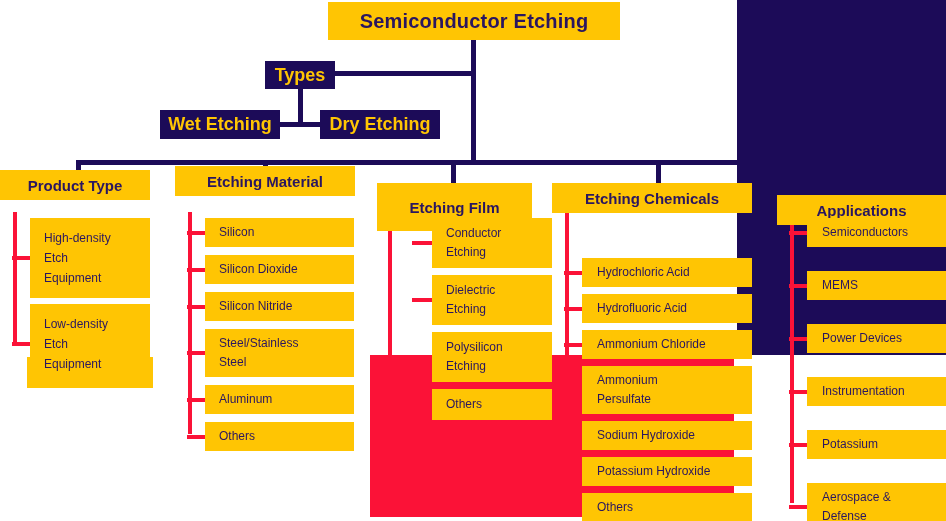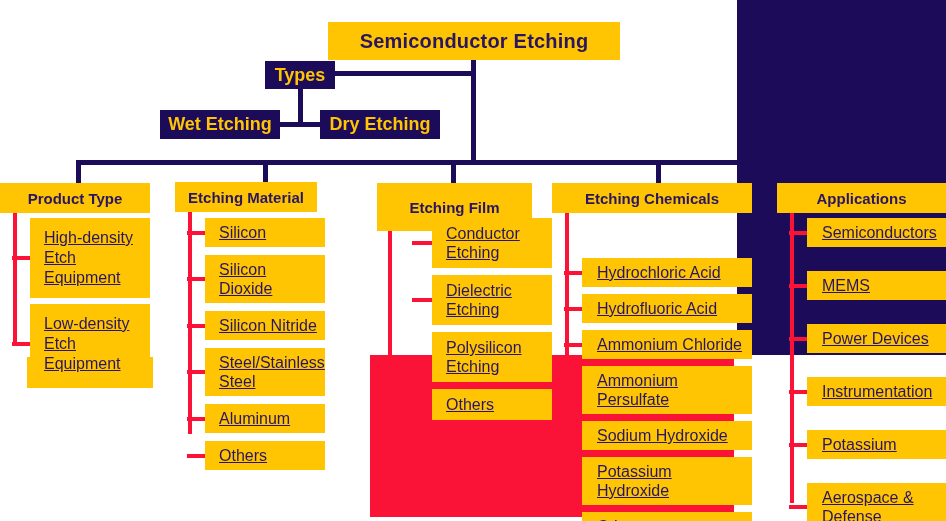--- a/index.html
+++ b/index.html
@@ -16,30 +16,30 @@
   }
   .abs{position:absolute;}
   .bg-navy{background:var(--navy);}
   .bg-red{background:var(--red);}
   .nline{position:absolute;background:var(--navy);}
   .rline{position:absolute;background:var(--red);}
   .ybox{
     position:absolute;background:var(--yellow);color:var(--textnavy);
     display:flex;align-items:center;justify-content:center;text-align:center;
   }
-  .title{font-size:20px;font-weight:bold;letter-spacing:.2px;margin-top:20px;}
+  .title{font-size:20px;font-weight:bold;letter-spacing:.2px;}
   .hdr{font-size:15px;font-weight:bold;}
   .navybox{
     position:absolute;background:var(--navy);color:var(--yellow);
     font-size:18px;font-weight:bold;display:flex;align-items:center;justify-content:center;
   }
   .items{position:absolute;}
   .item{
     position:relative;background:var(--yellow);color:var(--textnavy);
-    font-size:16px;white-space:pre-line;text-align:left;text-decoration:underline;
+    font-size:12px;white-space:pre-line;text-align:left;
   }
   .item::before{
     content:"";position:absolute;left:-18px;top:calc(50% - 2px);
     width:18px;height:4px;background:var(--red);
   }
   .c1 .item{padding:10px 6px 10px 14px;line-height:20px;margin-bottom:6px;}
   .c2 .item{padding:5px 4px 5px 14px;line-height:19px;margin-bottom:8px;}
   .c3 .item{padding:6px 4px 6px 14px;line-height:19px;margin-bottom:7px;}
   .c3 .item::before{left:-20px;width:20px;}
   .c4 .item{padding:5px 4px 5px 15px;line-height:19px;margin-bottom:7px;}
@@ -70,38 +70,38 @@
   <div class="rline" style="left:388px;top:212px;width:4px;height:192px;"></div>
   <div class="rline" style="left:565px;top:212px;width:4px;height:255px;"></div>
   <div class="rline" style="left:790px;top:212px;width:4px;height:291px;"></div>
 
   <div class="ybox title" style="left:328px;top:2px;width:292px;height:38px;">Semiconductor Etching</div>
 
   <div class="navybox" style="left:265px;top:61px;width:70px;height:28px;">Types</div>
   <div class="navybox" style="left:160px;top:110px;width:120px;height:29px;">Wet Etching</div>
   <div class="navybox" style="left:320px;top:110px;width:120px;height:29px;">Dry Etching</div>
 
-  <div class="ybox hdr" style="left:0;top:183px;width:150px;height:30px;">Product Type</div>
-  <div class="ybox hdr" style="left:175px;top:182px;width:142px;height:30px;">Etching Material</div>
+  <div class="ybox hdr" style="left:0;top:170px;width:150px;height:30px;">Product Type</div>
+  <div class="ybox hdr" style="left:175px;top:166px;width:180px;height:30px;">Etching Material</div>
   <div class="ybox hdr" style="left:377px;top:183px;width:155px;height:48px;">Etching Film</div>
   <div class="ybox hdr" style="left:552px;top:183px;width:200px;height:30px;">Etching Chemicals</div>
-  <div class="ybox hdr" style="left:777px;top:183px;width:169px;height:30px;">Applications</div>
+  <div class="ybox hdr" style="left:777px;top:195px;width:169px;height:30px;">Applications</div>
 
   <div class="deco" style="left:27px;top:357px;width:126px;height:31px;"></div>
 
   <div class="items c1" style="left:30px;top:218px;width:120px;">
     <div class="item">High-density
 Etch
 Equipment</div>
     <div class="item">Low-density
 Etch
 Equipment</div>
   </div>
 
-  <div class="items c2" style="left:205px;top:218px;width:120px;">
+  <div class="items c2" style="left:205px;top:218px;width:149px;">
     <div class="item">Silicon</div>
     <div class="item">Silicon Dioxide</div>
     <div class="item">Silicon Nitride</div>
     <div class="item">Steel/Stainless
 Steel</div>
     <div class="item">Aluminum</div>
     <div class="item">Others</div>
   </div>
 
   <div class="items c3" style="left:408px;top:218px;width:120px;padding-left:24px;">

